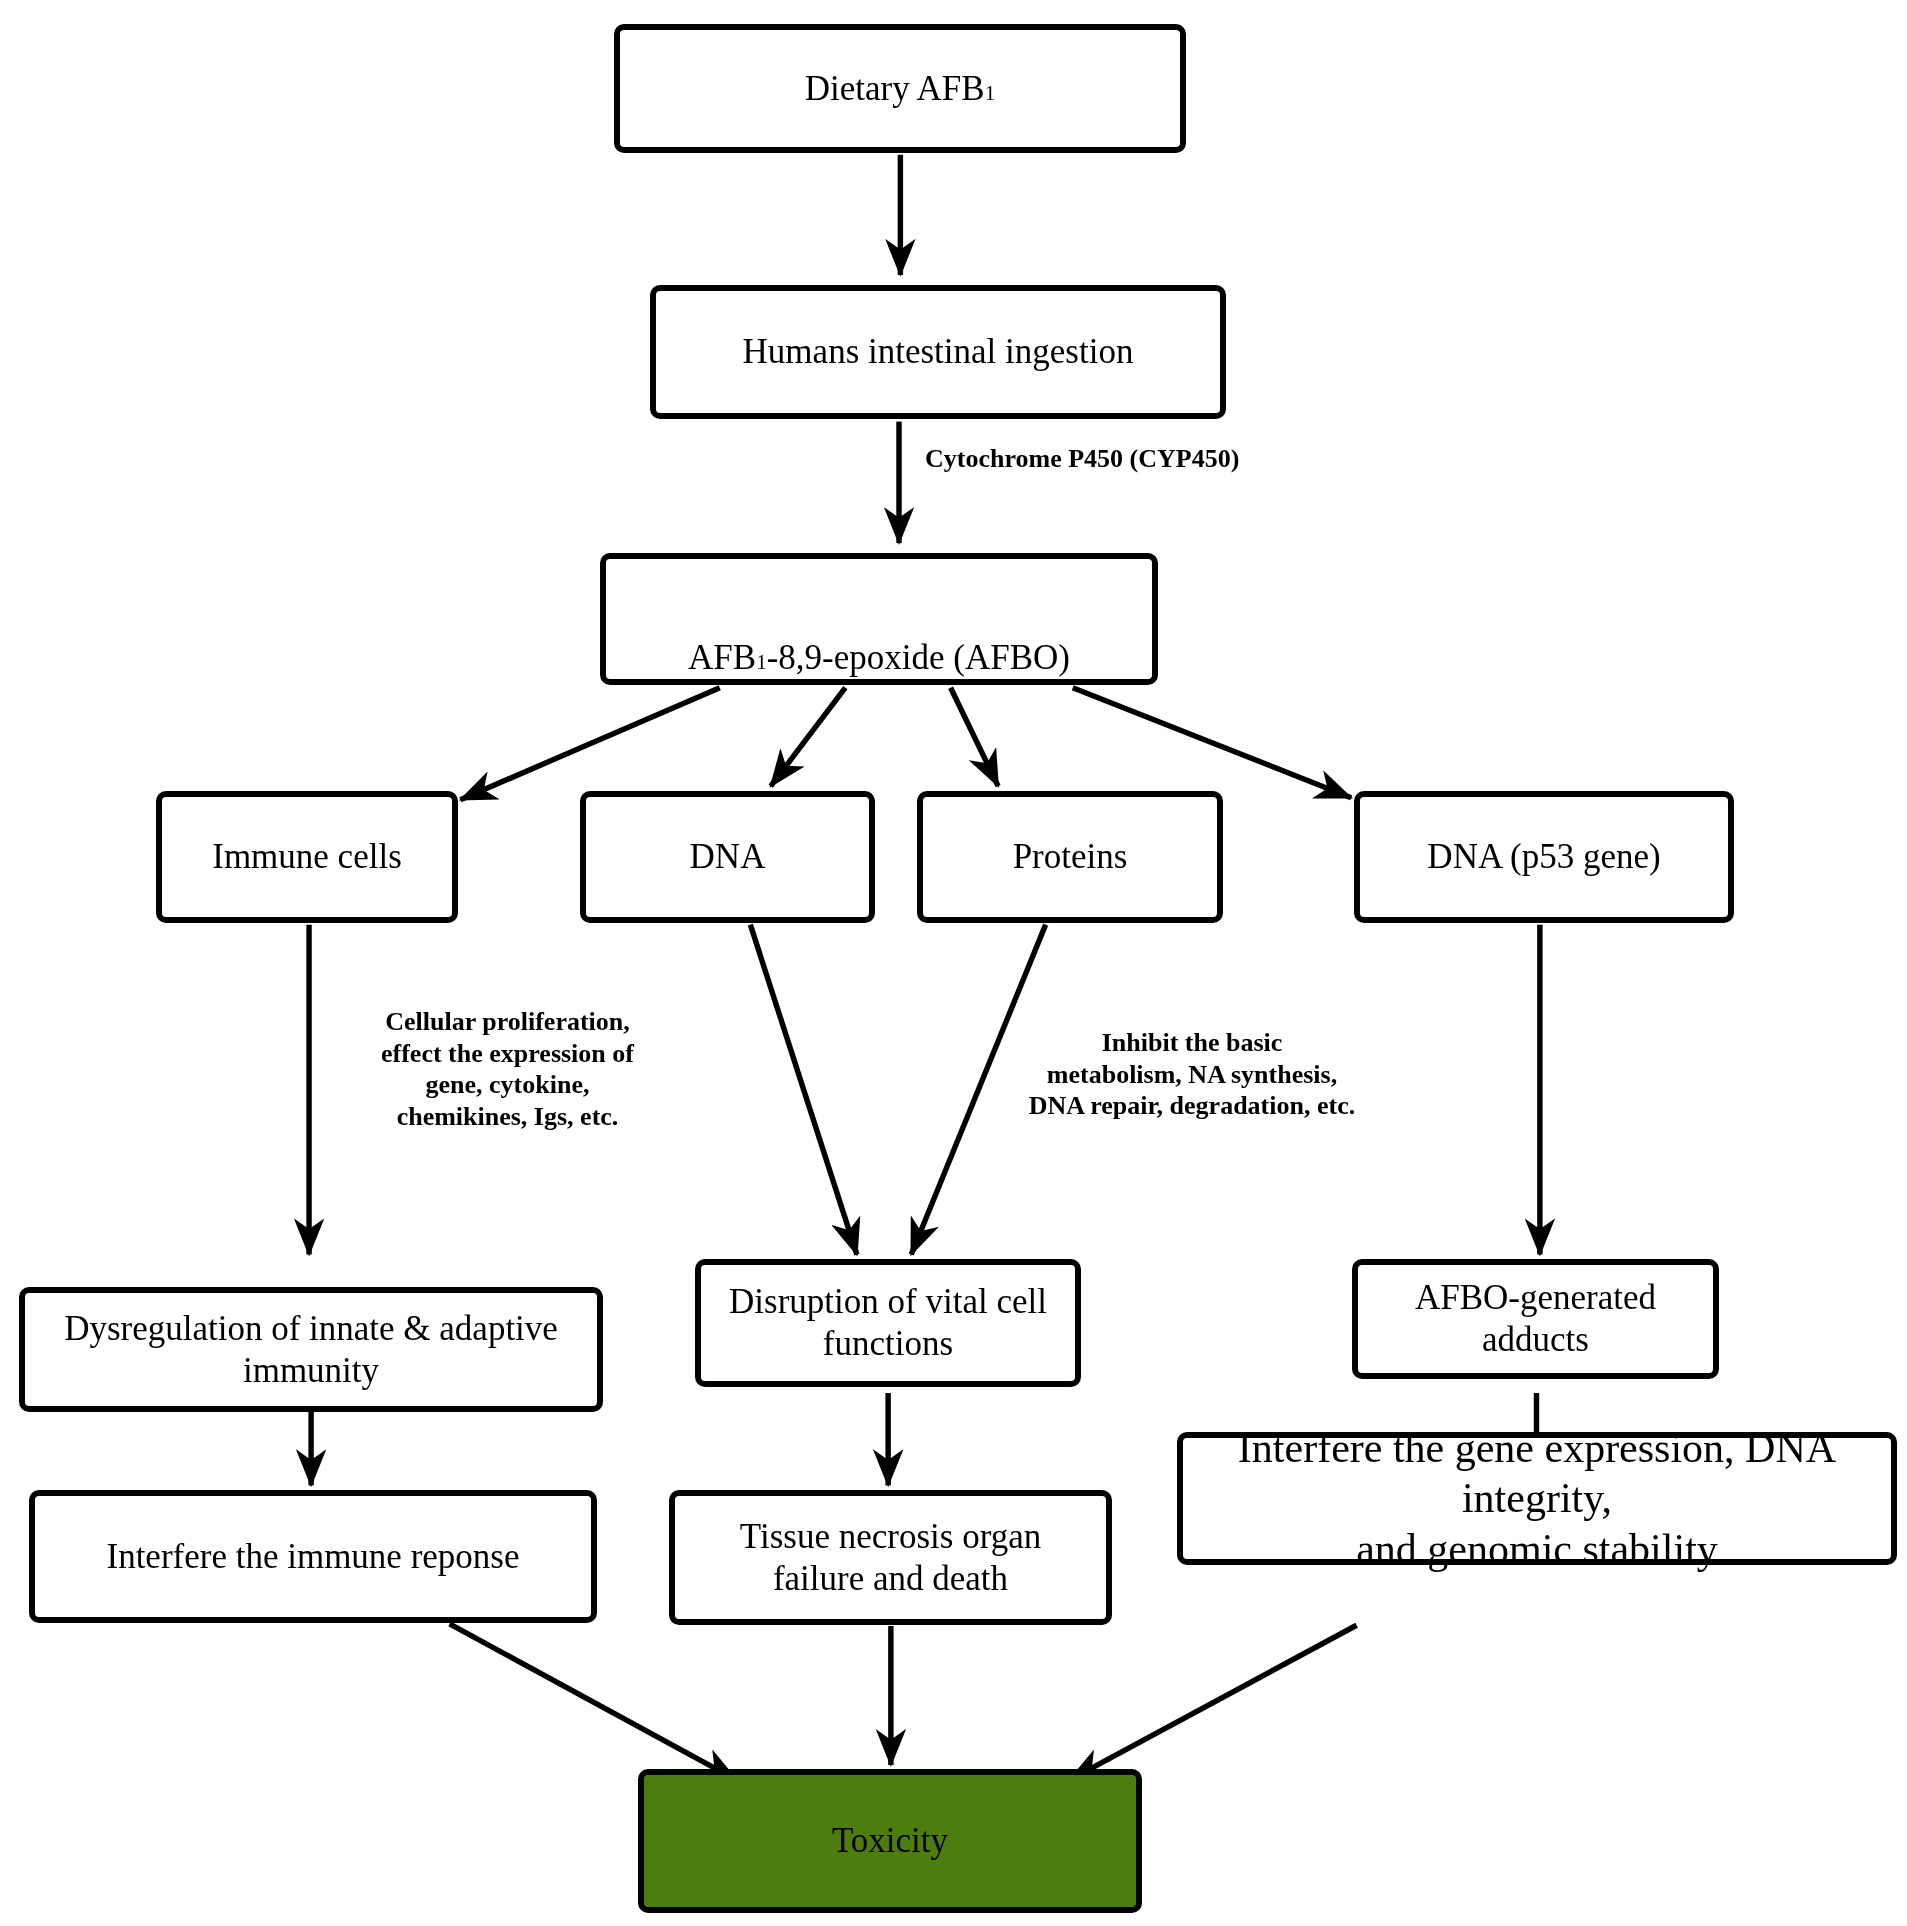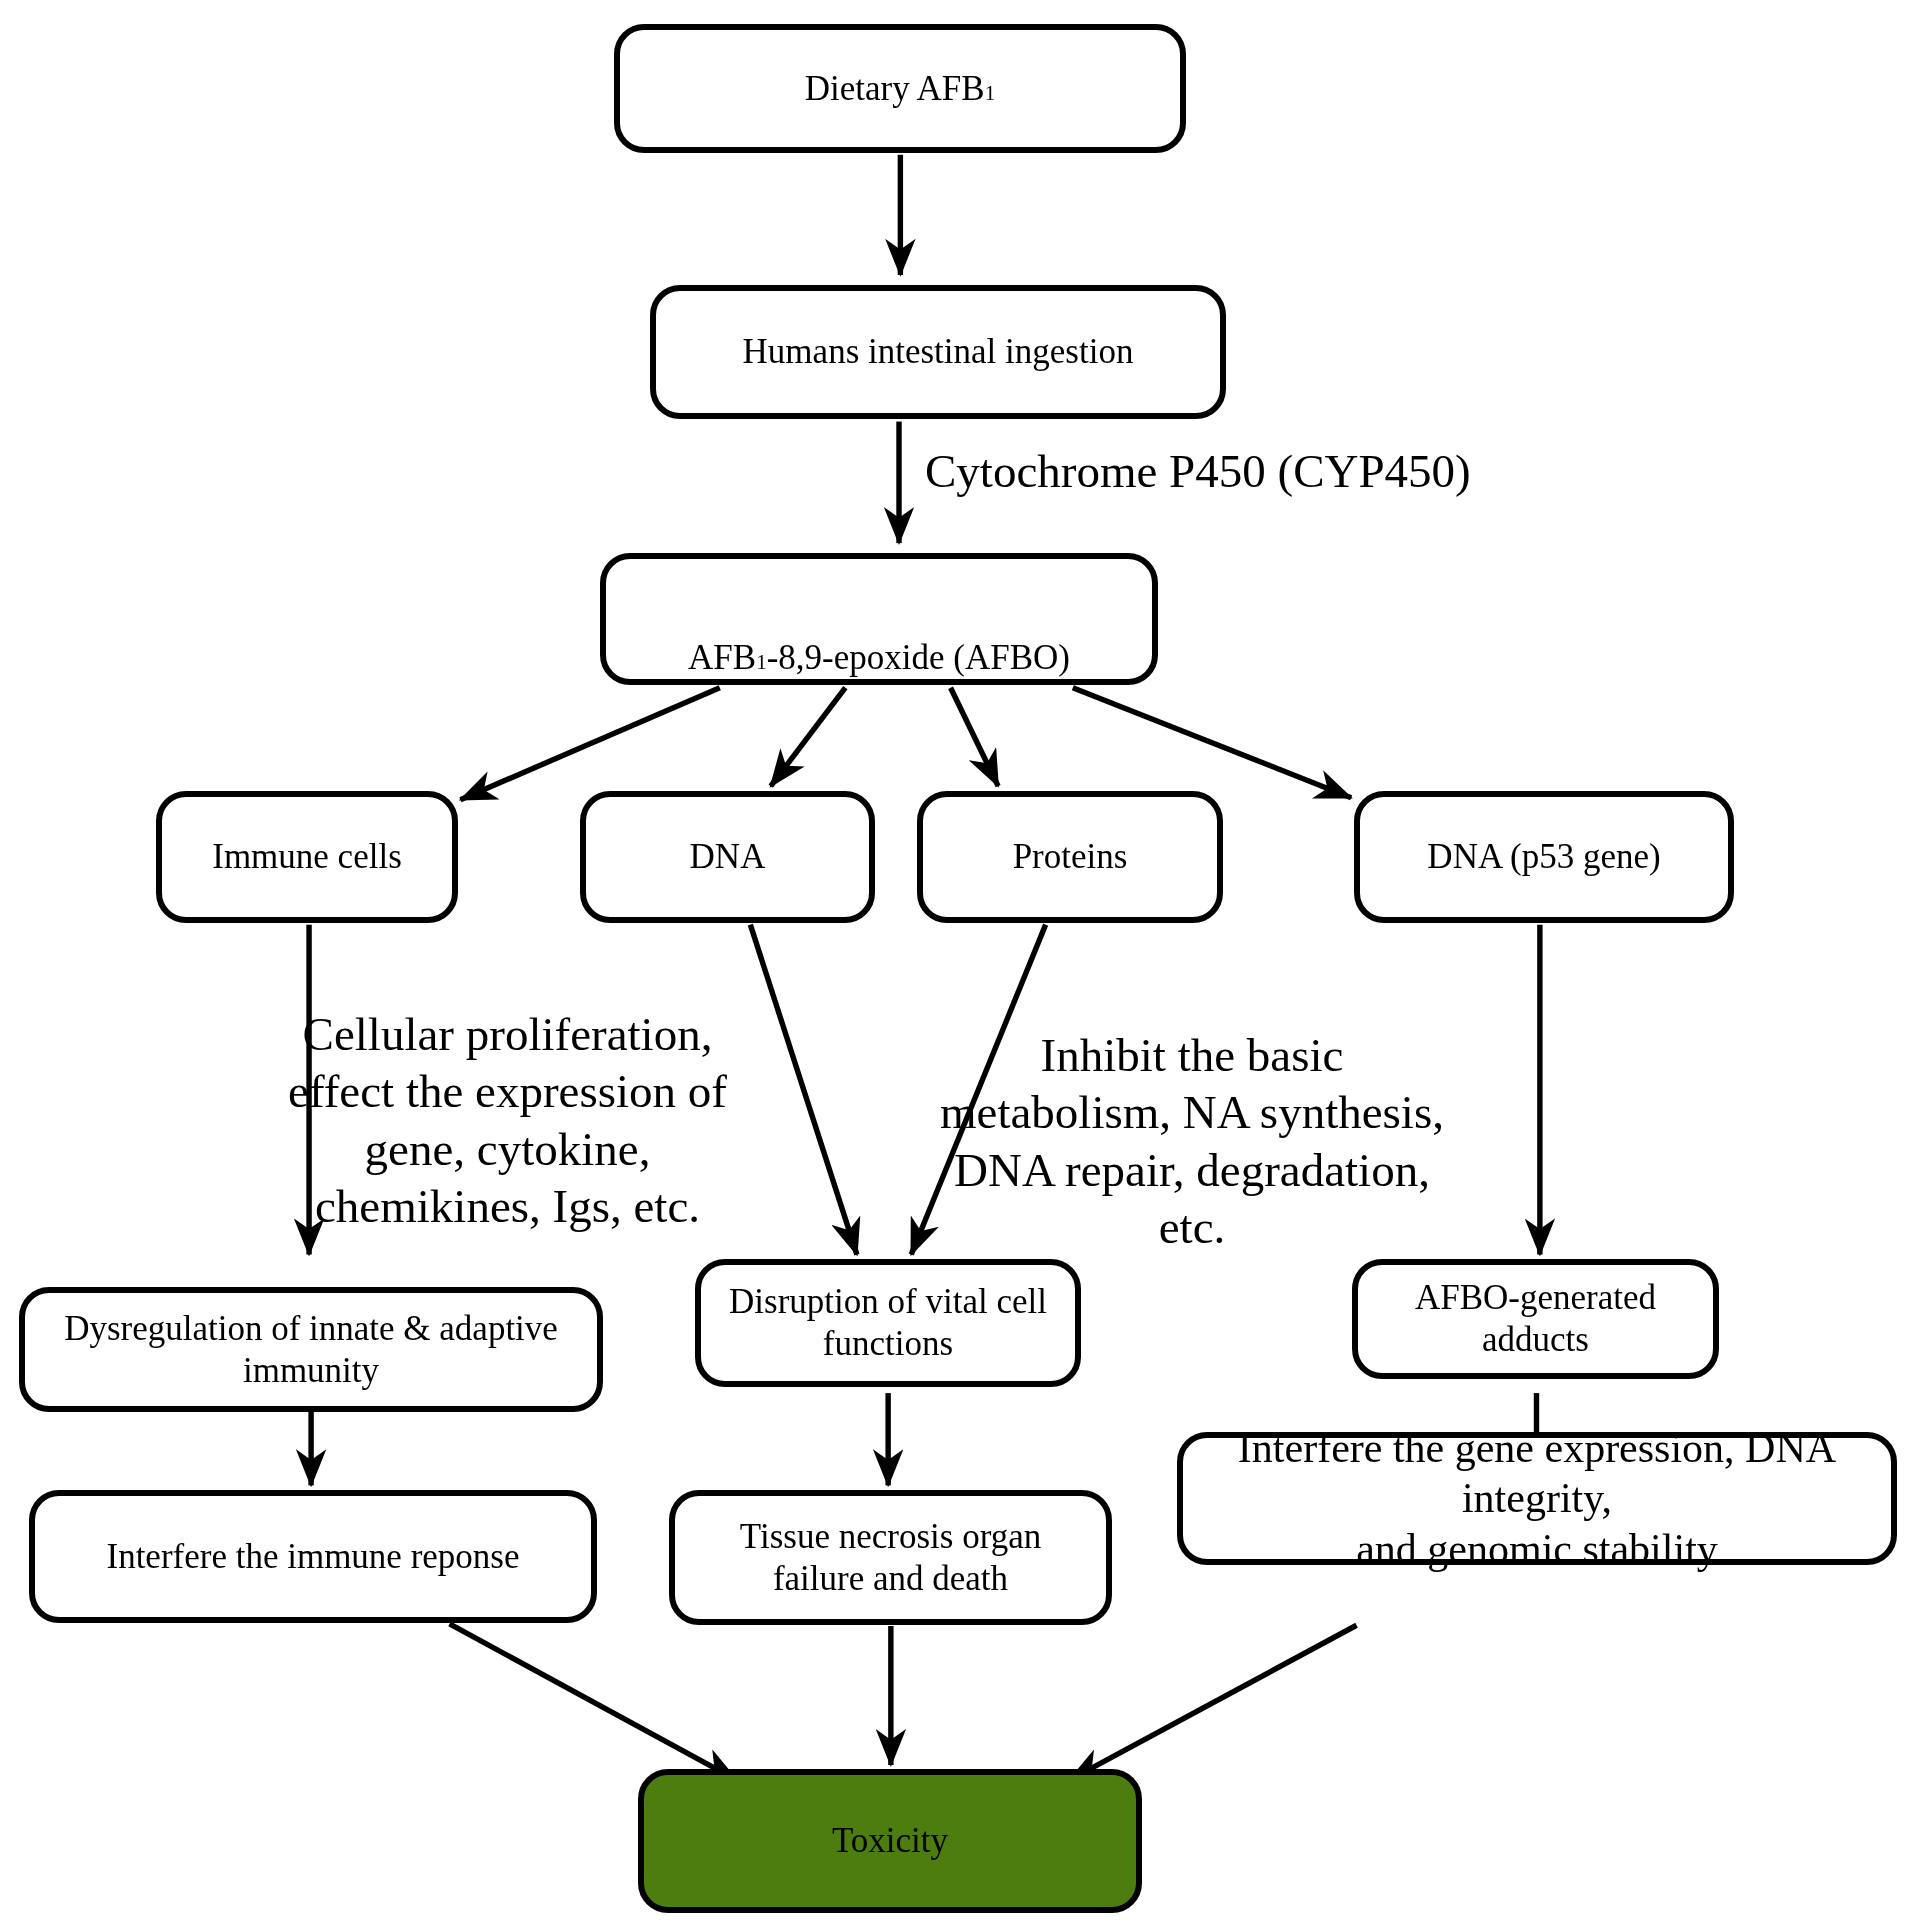--- a/index.html
+++ b/index.html
@@ -8,42 +8,43 @@
     width: 1908px;
     height: 1926px;
     background: #ffffff;
     font-family: "Liberation Serif", "DejaVu Serif", serif;
     color: #000000;
   }
   .box {
     position: absolute;
     box-sizing: border-box;
     border: 6.1px solid #000000;
-    border-radius: 30px;
+    border-radius: 10px;
     background: #ffffff;
     display: flex;
     align-items: center;
     justify-content: center;
     text-align: center;
     font-size: 35px;
     line-height: 1.2;
     white-space: pre-line;
     padding: 0 8.1px;
   }
   .box .txt { white-space: pre-line; }
   sub.small {
     font-size: 60%;
     line-height: 0;
     vertical-align: baseline;
   }
   .edge-label {
     position: absolute;
-    font-size: 47px;
+    font-size: 26px;
     line-height: 1.22;
     white-space: pre-line;
+    font-weight: bold;
   }
   .edge-label.centered { text-align: center; }
   #arrows {
     position: absolute;
     left: 0; top: 0;
     width: 1908px; height: 1926px;
   }
   
   #n-dietary          { left: 614px;  top: 24px;   width: 572px;  height: 129px; }
   #n-humans           { left: 611px;  top: 285px;  width: 576px;  height: 134px; margin-left: 39px; }

